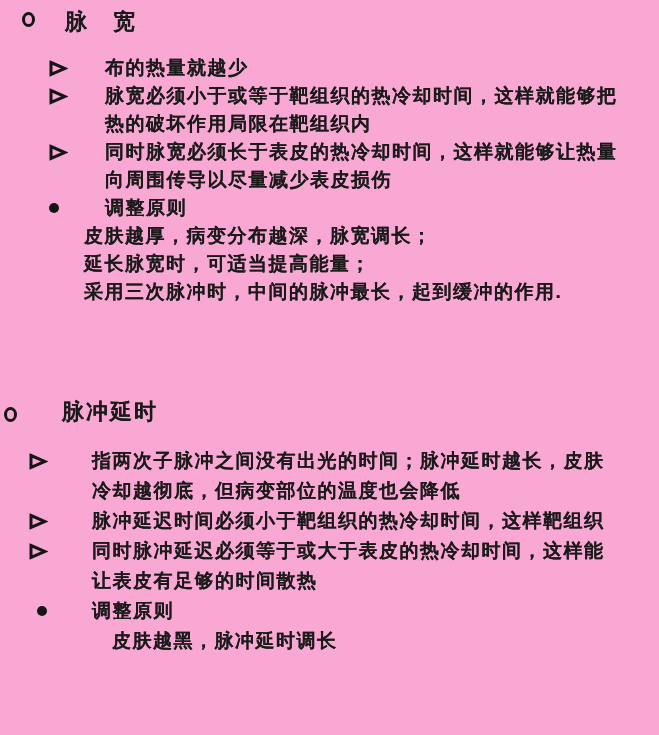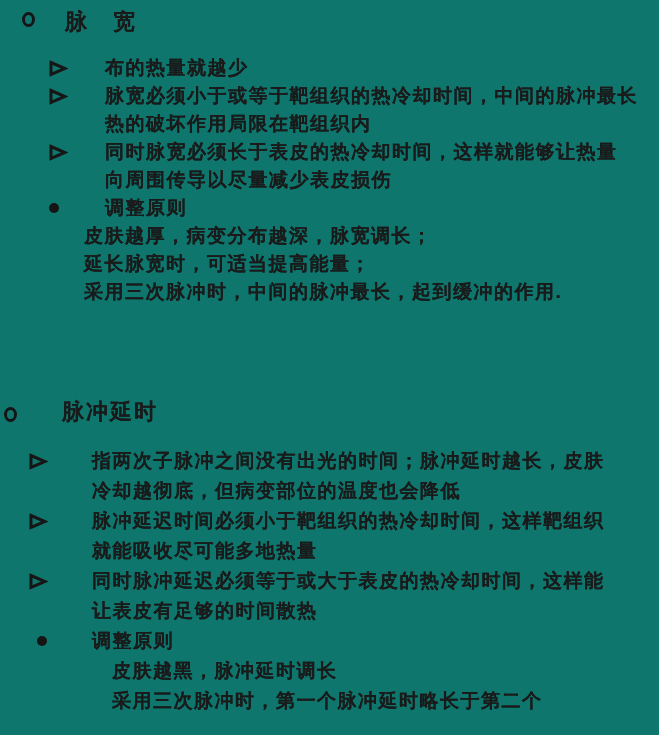--- a/index.html
+++ b/index.html
@@ -1,19 +1,19 @@
 <!DOCTYPE html>
 <html><head>
 <meta charset="utf-8">
 <style>
   html,body { margin:0; padding:0; }
   .page {
     position:relative;
     width:659px; height:735px;
-    background:#0f766e;
+    background:#f9a8d4;
     font-family:"Liberation Sans", sans-serif;
     font-weight:700;
     color:#1a1a1a;
     overflow:hidden;
   }
   .sec { position:absolute; left:0; width:659px; }
   #sec1 { top:8px; }
   #sec2 { top:398px; }
 
   .heading { position:relative; height:36px; }
@@ -86,21 +86,21 @@
         </span>
         <div class="line">布的热量就越少</div>
       </div>
 
       <div class="item">
         <span class="marker arrow-marker">
           <svg width="20" height="17" viewBox="0 0 20 17">
               <path d="M3 2.5 L17 8.5 L3 14.5 Z" fill="none" stroke="#161616" stroke-width="3" stroke-linejoin="miter"></path>
             </svg>
         </span>
-        <div class="line">脉宽必须小于或等于靶组织的热冷却时间，中间的脉冲最长</div>
+        <div class="line">脉宽必须小于或等于靶组织的热冷却时间，这样就能够把</div>
         <div class="line">热的破坏作用局限在靶组织内</div>
       </div>
 
       <div class="item">
         <span class="marker arrow-marker">
           <svg width="20" height="17" viewBox="0 0 20 17">
               <path d="M3 2.5 L17 8.5 L3 14.5 Z" fill="none" stroke="#161616" stroke-width="3" stroke-linejoin="miter"></path>
             </svg>
         </span>
         <div class="line">同时脉宽必须长于表皮的热冷却时间，这样就能够让热量</div>
@@ -142,41 +142,37 @@
         <div class="line">冷却越彻底，但病变部位的温度也会降低</div>
       </div>
 
       <div class="item">
         <span class="marker arrow-marker">
           <svg width="20" height="17" viewBox="0 0 20 17">
               <path d="M3 2.5 L17 8.5 L3 14.5 Z" fill="none" stroke="#161616" stroke-width="3" stroke-linejoin="miter"></path>
             </svg>
         </span>
         <div class="line">脉冲延迟时间必须小于靶组织的热冷却时间，这样靶组织</div>
-        <div class="line">就能吸收尽可能多地热量</div>
       </div>
 
       <div class="item">
         <span class="marker arrow-marker">
           <svg width="20" height="17" viewBox="0 0 20 17">
               <path d="M3 2.5 L17 8.5 L3 14.5 Z" fill="none" stroke="#161616" stroke-width="3" stroke-linejoin="miter"></path>
             </svg>
         </span>
         <div class="line">同时脉冲延迟必须等于或大于表皮的热冷却时间，这样能</div>
         <div class="line">让表皮有足够的时间散热</div>
       </div>
 
       <div class="item">
         <span class="marker dot-marker"></span>
         <div class="line">调整原则</div>
       </div>
 
       <div class="item sub">
         <div class="line">皮肤越黑，脉冲延时调长</div>
       </div>
-      <div class="item sub">
-        <div class="line">采用三次脉冲时，第一个脉冲延时略长于第二个</div>
-      </div>
 
     </div>
   </div>
 
 </div>
 
 </body></html>

